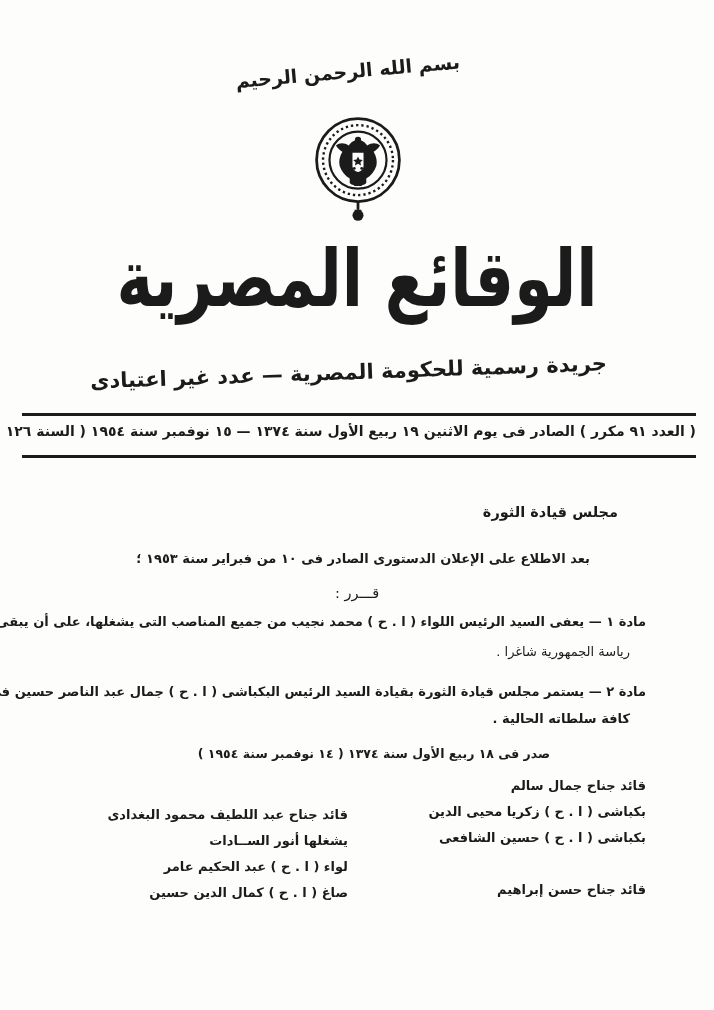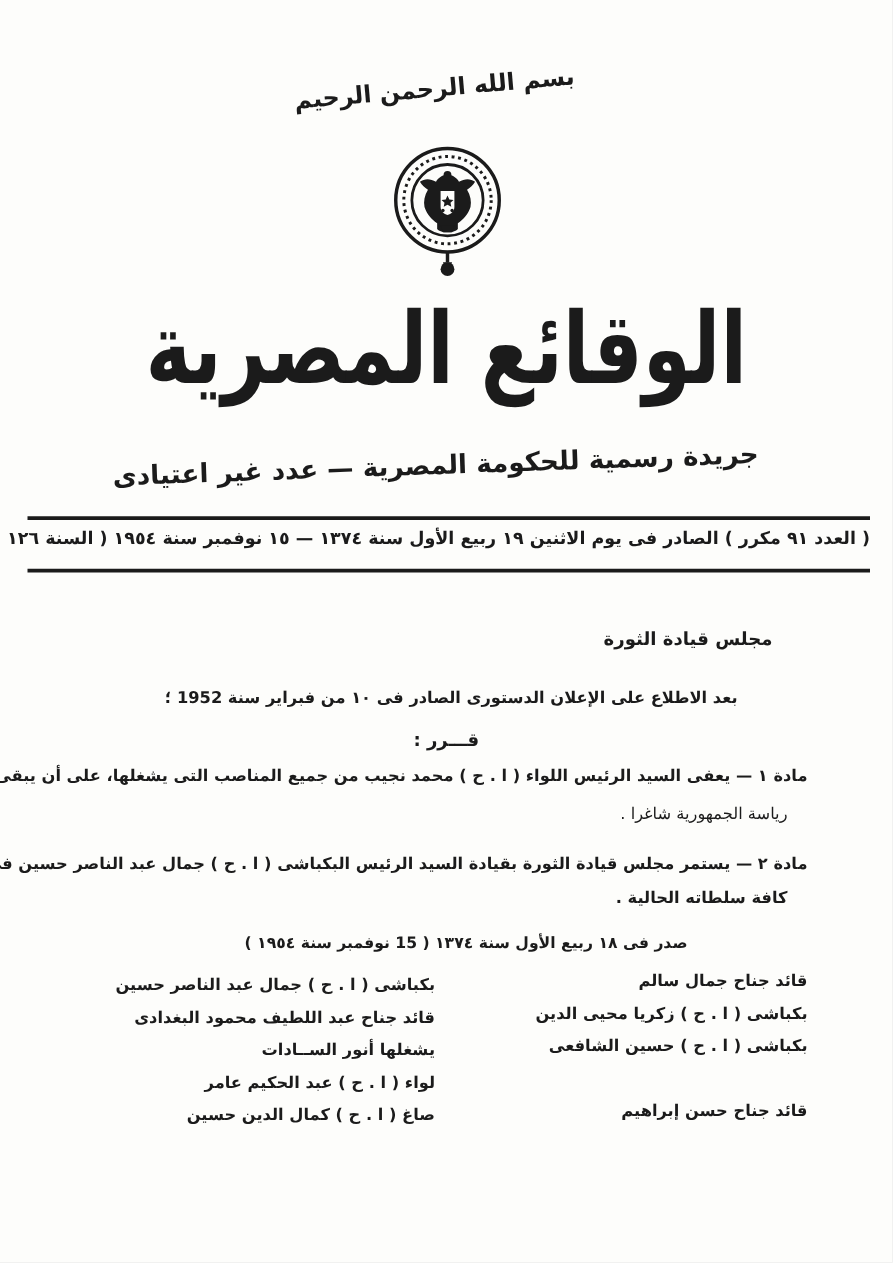--- a/index.html
+++ b/index.html
@@ -38,21 +38,21 @@
   .rule{position:absolute;left:22px;width:674px;background:#1b1b1b;}
   .rule-top{top:413px;height:3px;}
   .rule-bottom{top:455px;height:3px;}
   .issue-line{
     top:423px;left:22px;width:674px;
     text-align:center;font-size:14px;font-weight:700;
   }
 
   .council-heading{top:504px;right:96px;font-size:14.5px;font-weight:700;margin-left:16px;}
   .preamble{top:551px;right:124px;font-size:13px;font-weight:700;}
-  .decree-word{top:585px;left:0;width:714px;text-align:center;font-size:14.5px;font-weight:700;}
+  .decree-word{top:585px;left:0;width:714px;text-align:center;font-size:14.5px;font-weight:400;}
 
   .a1l1{top:614px;right:68px;font-size:13px;font-weight:700;}
   .a1l2{top:644px;right:84px;font-size:13px;font-weight:400;}
   .a2l1{top:684px;right:68px;font-size:13px;font-weight:700;}
   .a2l2{top:711px;right:84px;font-size:13px;font-weight:700;margin-left:32px;}
   .issued-line{top:746px;right:164px;font-size:12.5px;font-weight:700;}
 
   .sig{font-size:13px;font-weight:700;}
   .sig-r{right:68px;}
   .sig-l{right:366px;}
@@ -95,36 +95,35 @@
   <div class="abs gazette-title">الوقائع المصرية</div>
 
   <div class="abs gazette-subtitle">جريدة رسمية للحكومة المصرية — عدد غير اعتيادى</div>
 
   <div class="rule rule-top"></div>
   <div class="abs issue-line">( العدد ٩١ مكرر ) الصادر فى يوم الاثنين ١٩ ربيع الأول سنة ١٣٧٤ — ١٥ نوفمبر سنة ١٩٥٤ ( السنة ١٢٦ م )</div>
   <div class="rule rule-bottom"></div>
 
   <div class="abs council-heading">مجلس قيادة الثورة</div>
 
-  <div class="abs preamble">بعد الاطلاع على الإعلان الدستورى الصادر فى ١٠ من فبراير سنة 1952 ؛</div>
+  <div class="abs preamble">بعد الاطلاع على الإعلان الدستورى الصادر فى ١٠ من فبراير سنة ١٩٥٣ ؛</div>
 
   <div class="abs decree-word">قـــرر :</div>
 
   <div class="abs a1l1">مادة ١ — يعفى السيد الرئيس اللواء ( ا . ح ) محمد نجيب من جميع المناصب التى يشغلها، على أن يبقى منصب</div>
   <div class="abs a1l2">رياسة الجمهورية شاغرا .</div>
 
   <div class="abs a2l1">مادة ٢ — يستمر مجلس قيادة الثورة بقيادة السيد الرئيس البكباشى ( ا . ح ) جمال عبد الناصر حسين فى تولى</div>
   <div class="abs a2l2">كافة سلطاته الحالية .</div>
 
-  <div class="abs issued-line">صدر فى ١٨ ربيع الأول سنة ١٣٧٤ ( 15 نوفمبر سنة ١٩٥٤ )</div>
+  <div class="abs issued-line">صدر فى ١٨ ربيع الأول سنة ١٣٧٤ ( ١٤ نوفمبر سنة ١٩٥٤ )</div>
 
   <div class="abs sig sig-r r0">قائد جناح جمال سالم</div>
   <div class="abs sig sig-r r1">بكباشى ( ا . ح ) زكريا محيى الدين</div>
   <div class="abs sig sig-r r2">بكباشى ( ا . ح ) حسين الشافعى</div>
   <div class="abs sig sig-r r4">قائد جناح حسن إبراهيم</div>
 
-  <div class="abs sig sig-l l0">بكباشى ( ا . ح ) جمال عبد الناصر حسين</div>
   <div class="abs sig sig-l l1">قائد جناح عبد اللطيف محمود البغدادى</div>
   <div class="abs sig sig-l l2">يشغلها أنور الســادات</div>
   <div class="abs sig sig-l l3">لواء ( ا . ح ) عبد الحكيم عامر</div>
   <div class="abs sig sig-l l4">صاغ ( ا . ح ) كمال الدين حسين</div>
 
 </div>
 
 </body></html>

